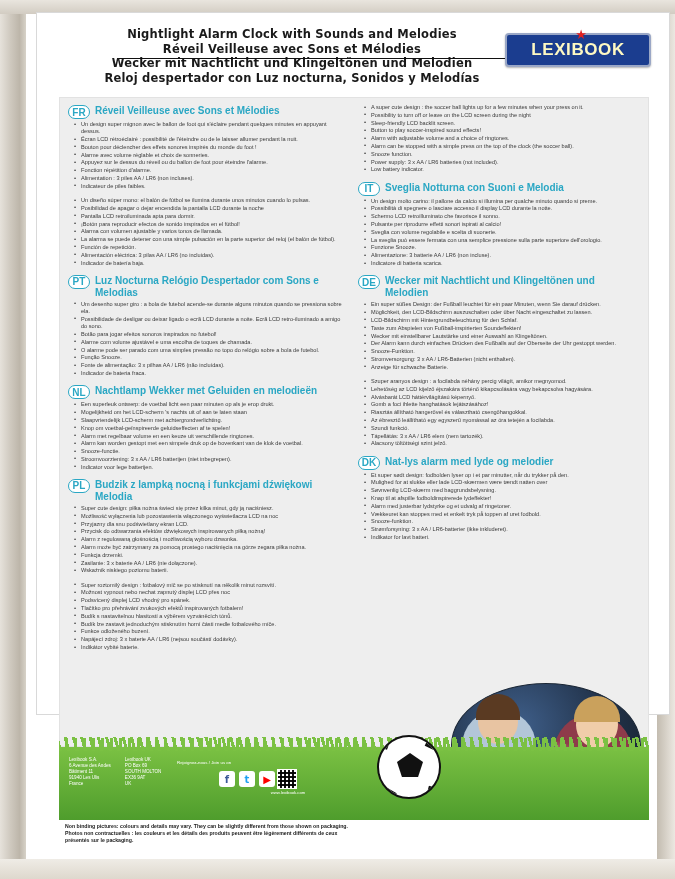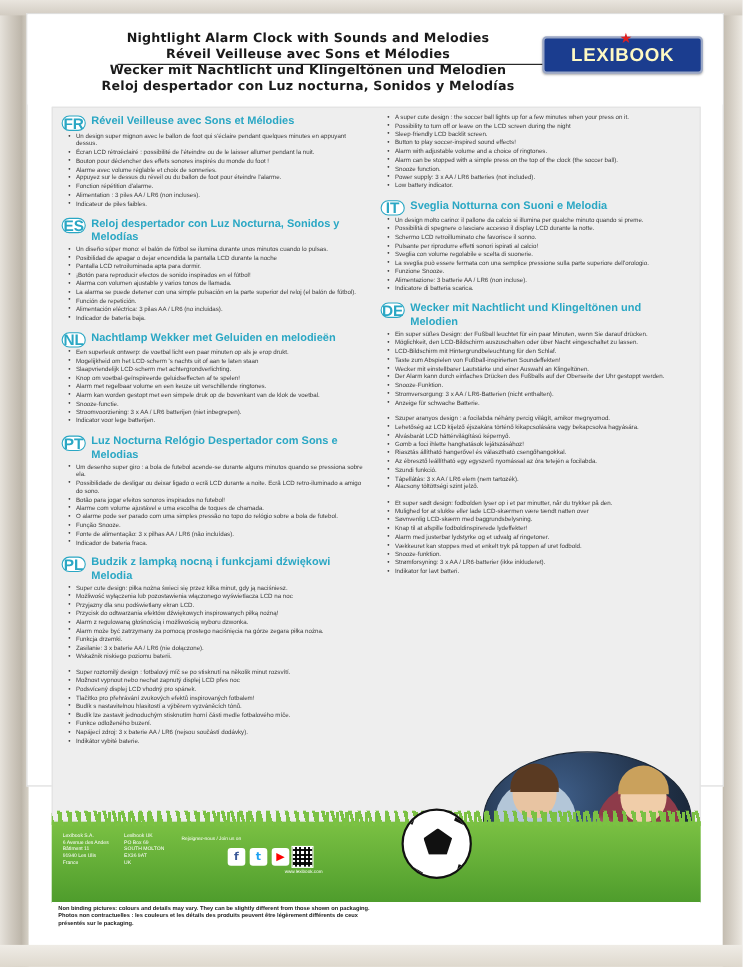--- a/index.html
+++ b/index.html
@@ -26,21 +26,21 @@
   }
   .edge-top {
     position:absolute; left:0; top:0; width:675px; height:14px;
     background: linear-gradient(180deg,#e9e5de 0%,#d2ccc2 100%);
   }
   .edge-bottom {
     position:absolute; left:0; bottom:0; width:675px; height:20px;
     background: linear-gradient(0deg,#ded8cd 0%,#efece6 100%);
   }
   .box {
-    position:absolute; left:24px; top:12px; width:634px; height:703px;
+    position:absolute; left:36px; top:12px; width:634px; height:703px;
     background:#ffffff;
     border:1px solid #d9d9d9;
   }
   
   .header {
     position:absolute; left:0; top:0; width:100%; height:82px;
     background:#ffffff;
   }
   .title-block {
     position:absolute; left:40px; top:14px; width:430px;
@@ -85,21 +85,21 @@
   .col { width:50%; padding:6px 8px 0 8px; }
   .col.right { padding-left:4px; }
   .sect { margin-bottom:7px; position:relative; padding-left:0; }
   .sect-head { display:flex; align-items:flex-start; gap:5px; margin-bottom:2px;}
   .flag {
     flex:0 0 auto;
     width:22px; height:14px;
     border:1.2px solid #2aa7c4;
     border-radius:7px;
     color:#2aa7c4;
-    font-size:14px; font-weight:bold;
+    font-size:10px; font-weight:bold;
     display:flex; align-items:center; justify-content:center;
     background:#ffffff;
     font-family:"Liberation Sans", sans-serif;
     margin-top:1px;
   }
   .sect-title {
     color:#2aa7c4; font-weight:bold; font-size:10px; line-height:12px;
     padding-top:1px;
     font-family:"Liberation Sans", sans-serif;
   }
@@ -246,74 +246,70 @@
               <li>Bouton pour déclencher des effets sonores inspirés du monde du foot !</li>
               <li>Alarme avec volume réglable et choix de sonneries.</li>
               <li>Appuyez sur le dessus du réveil ou du ballon de foot pour éteindre l'alarme.</li>
               <li>Fonction répétition d'alarme.</li>
               <li>Alimentation : 3 piles AA / LR6 (non incluses).</li>
               <li>Indicateur de piles faibles.</li>
             </ul>
           </div>
 
           <div class="sect">
-            <div class="sect-head">
-              <div class="flag">ES</div>
-              <div class="sect-title">Reloj despertador con Luz Nocturna, Sonidos y Melodías</div>
-            </div>
             <ul class="bullets">
               <li>Un diseño súper mono: el balón de fútbol se ilumina durante unos minutos cuando lo pulsas.</li>
               <li>Posibilidad de apagar o dejar encendida la pantalla LCD durante la noche</li>
               <li>Pantalla LCD retroiluminada apta para dormir.</li>
               <li>¡Botón para reproducir efectos de sonido inspirados en el fútbol!</li>
               <li>Alarma con volumen ajustable y varios tonos de llamada.</li>
               <li>La alarma se puede detener con una simple pulsación en la parte superior del reloj (el balón de fútbol).</li>
               <li>Función de repetición.</li>
               <li>Alimentación eléctrica: 3 pilas AA / LR6 (no incluidas).</li>
               <li>Indicador de batería baja.</li>
             </ul>
           </div>
 
           <div class="sect">
             <div class="sect-head">
+              <div class="flag">PT</div>
+              <div class="sect-title">Luz Nocturna Relógio Despertador com Sons e Melodias</div>
+            </div>
+            <ul class="bullets">
+              <li>Um desenho super giro : a bola de futebol acende-se durante alguns minutos quando se pressiona sobre ela.</li>
+              <li>Possibilidade de desligar ou deixar ligado o ecrã LCD durante a noite. Ecrã LCD retro-iluminado a amigo do sono.</li>
+              <li>Botão para jogar efeitos sonoros inspirados no futebol!</li>
+              <li>Alarme com volume ajustável e uma escolha de toques de chamada.</li>
+              <li>O alarme pode ser parado com uma simples pressão no topo do relógio sobre a bola de futebol.</li>
+              <li>Função Snooze.</li>
+              <li>Fonte de alimentação: 3 x pilhas AA / LR6 (não incluídas).</li>
+              <li>Indicador de bateria fraca.</li>
+            </ul>
+          </div>
+
+          <div class="sect">
+            <div class="sect-head">
               <div class="flag">NL</div>
               <div class="sect-title">Nachtlamp Wekker met Geluiden en melodieën</div>
             </div>
             <ul class="bullets">
               <li>Een superleuk ontwerp: de voetbal licht een paar minuten op als je erop drukt.</li>
               <li>Mogelijkheid om het LCD-scherm 's nachts uit of aan te laten staan</li>
               <li>Slaapvriendelijk LCD-scherm met achtergrondverlichting.</li>
               <li>Knop om voetbal-geïnspireerde geluidseffecten af te spelen!</li>
               <li>Alarm met regelbaar volume en een keuze uit verschillende ringtones.</li>
               <li>Alarm kan worden gestopt met een simpele druk op de bovenkant van de klok de voetbal.</li>
               <li>Snooze-functie.</li>
               <li>Stroomvoorziening: 3 x AA / LR6 batterijen (niet inbegrepen).</li>
               <li>Indicator voor lege batterijen.</li>
             </ul>
           </div>
 
           <div class="sect">
             <div class="sect-head">
-              <div class="flag">PT</div>
-              <div class="sect-title">Luz Nocturna Relógio Despertador com Sons e Melodias</div>
-            </div>
-            <ul class="bullets">
-              <li>Um desenho super giro : a bola de futebol acende-se durante alguns minutos quando se pressiona sobre ela.</li>
-              <li>Possibilidade de desligar ou deixar ligado o ecrã LCD durante a noite. Ecrã LCD retro-iluminado a amigo do sono.</li>
-              <li>Botão para jogar efeitos sonoros inspirados no futebol!</li>
-              <li>Alarme com volume ajustável e uma escolha de toques de chamada.</li>
-              <li>O alarme pode ser parado com uma simples pressão no topo do relógio sobre a bola de futebol.</li>
-              <li>Função Snooze.</li>
-              <li>Fonte de alimentação: 3 x pilhas AA / LR6 (não incluídas).</li>
-              <li>Indicador de bateria fraca.</li>
-            </ul>
-          </div>
-
-          <div class="sect">
-            <div class="sect-head">
               <div class="flag">PL</div>
               <div class="sect-title">Budzik z lampką nocną i funkcjami dźwiękowi Melodia</div>
             </div>
             <ul class="bullets">
               <li>Super cute design: piłka nożna świeci się przez kilka minut, gdy ją naciśniesz.</li>
               <li>Możliwość wyłączenia lub pozostawienia włączonego wyświetlacza LCD na noc</li>
               <li>Przyjazny dla snu podświetlany ekran LCD.</li>
               <li>Przycisk do odtwarzania efektów dźwiękowych inspirowanych piłką nożną!</li>
               <li>Alarm z regulowaną głośnością i możliwością wyboru dzwonka.</li>
               <li>Alarm może być zatrzymany za pomocą prostego naciśnięcia na górze zegara piłka nożna.</li>
@@ -399,20 +395,24 @@
               <li>Gomb a foci ihlette hanghatások lejátszásához!</li>
               <li>Riasztás állítható hangerővel és választható csengőhangokkal.</li>
               <li>Az ébresztő leállítható egy egyszerű nyomással az óra tetején a focilabda.</li>
               <li>Szundi funkció.</li>
               <li>Tápellátás: 3 x AA / LR6 elem (nem tartozék).</li>
               <li>Alacsony töltöttségi szint jelző.</li>
             </ul>
           </div>
 
           <div class="sect">
+            <div class="sect-head">
+              <div class="flag">DK</div>
+              <div class="sect-title">Nat-lys alarm med lyde og melodier</div>
+            </div>
             <ul class="bullets">
               <li>Et super sødt design: fodbolden lyser op i et par minutter, når du trykker på den.</li>
               <li>Mulighed for at slukke eller lade LCD-skærmen være tændt natten over</li>
               <li>Søvnvenlig LCD-skærm med baggrundsbelysning.</li>
               <li>Knap til at afspille fodboldinspirerede lydeffekter!</li>
               <li>Alarm med justerbar lydstyrke og et udvalg af ringetoner.</li>
               <li>Vækkeuret kan stoppes med et enkelt tryk på toppen af uret fodbold.</li>
               <li>Snooze-funktion.</li>
               <li>Strømforsyning: 3 x AA / LR6-batterier (ikke inkluderet).</li>
               <li>Indikator for lavt batteri.</li>

